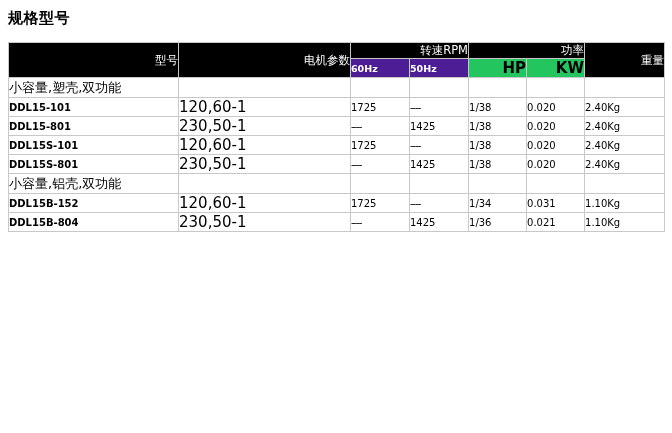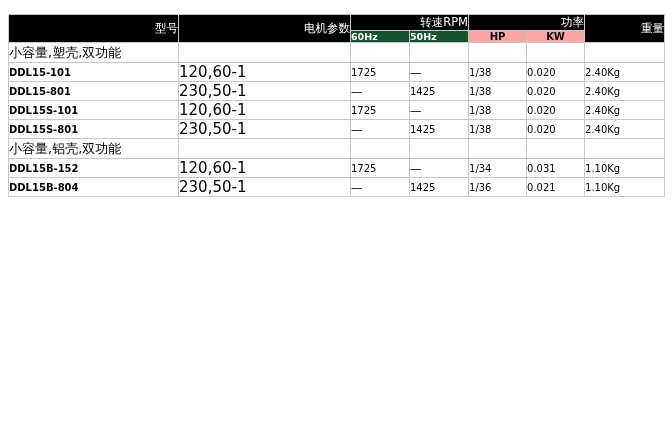--- a/index.html
+++ b/index.html
@@ -43,32 +43,32 @@
   .hd {
     background: #000000;
     color: #ffffff;
     font-size: 11.5px;
     font-weight: normal;
     text-align: right;
     padding: 8px 10px;
     border: 1px solid #000000;
   }
   .hd-blue {
-    background: #14532d;
+    background: #4c1d95;
     color: #ffffff;
     font-size: 9.5px;
     text-align: left;
     padding: 6px 10px;
     border: 1px solid #0069c0;
   }
   .hd-sub {
-    background: #fca5a5;
-    color: #000000;
-    font-size: 10px;
-    text-align: center;
+    background: #22c55e;
+    color: #000000;
+    font-size: 15px;
+    text-align: right;
     padding: 6px 10px;
     border: 1px solid #c8c8c8;
   }
   .group-row td {
     background: #ffffff;
   }
   .group-label {
     font-size: 13px;
     padding: 9px 10px;
     color: #000000;
@@ -98,20 +98,21 @@
   .c-50 { width: 59px; }
   .c-hp { width: 58px; }
   .c-kw { width: 58px; }
   .c-weight { width: 80px; }
 </style>
 </head>
 <body>
 
 <div class="page">
 
+  <div class="page-title">规格型号</div>
 
   <table class="spec">
     <colgroup>
       <col class="c-model">
         <col class="c-motor">
         <col class="c-60">
         <col class="c-50">
         <col class="c-hp">
         <col class="c-kw">
         <col class="c-weight">

